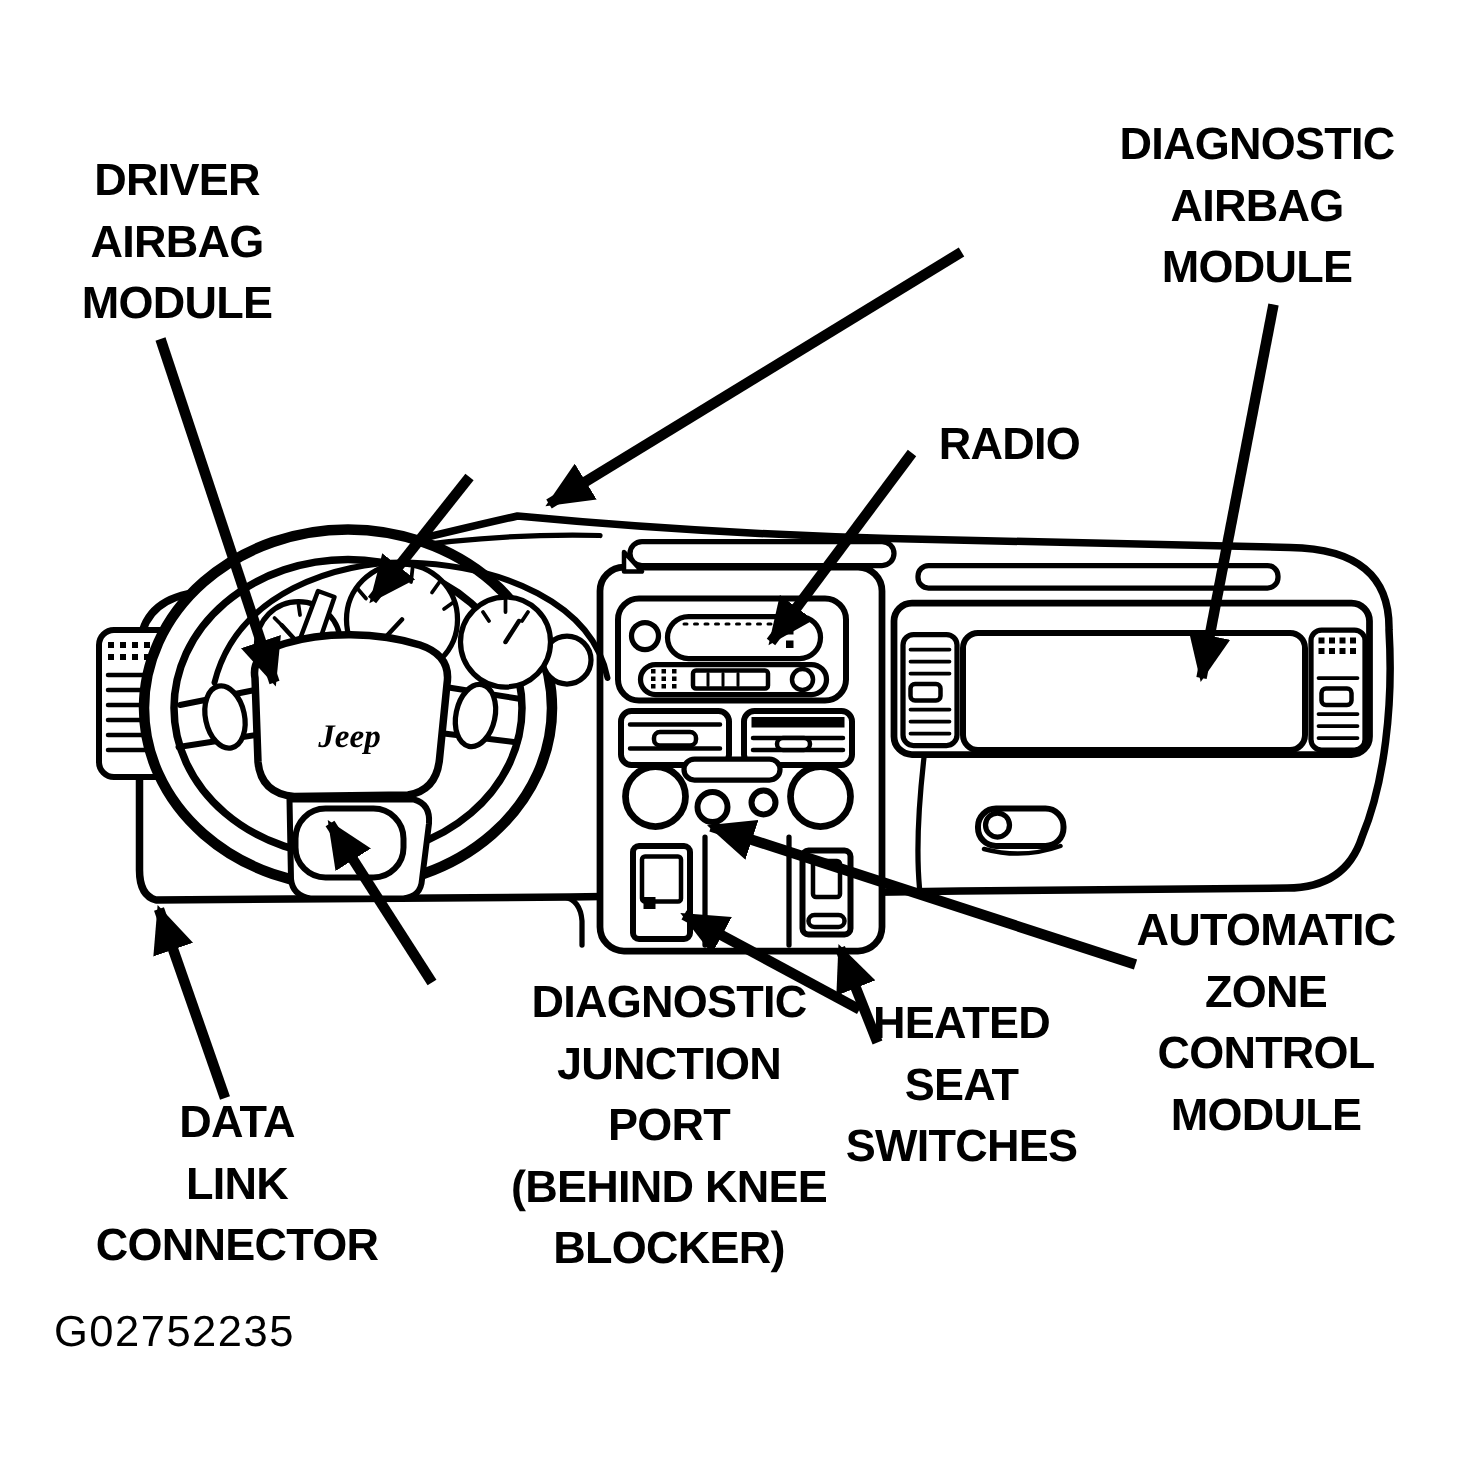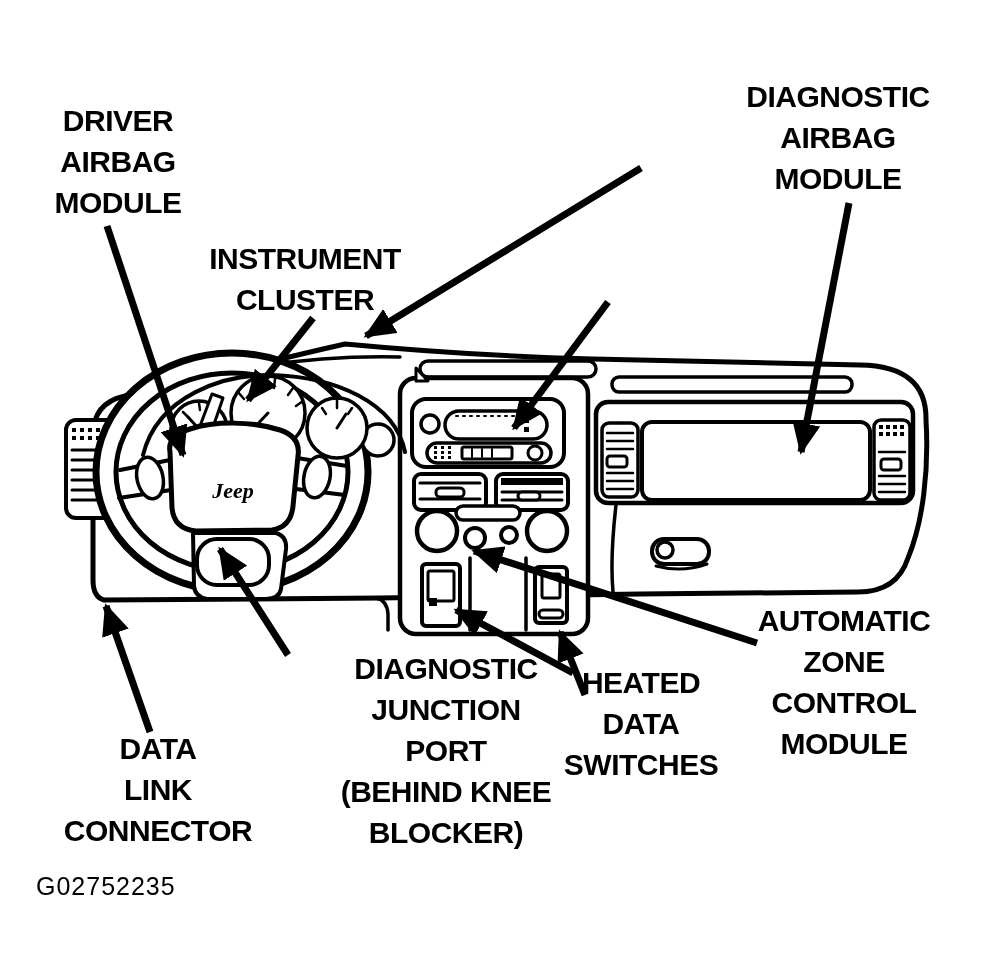--- a/index.html
+++ b/index.html
@@ -11,21 +11,21 @@
          white-space:pre-line;}
   #label-driver{left:118px;top:100px;}
   #label-headlamp{left:472px;top:82px;}
   #label-passenger{left:838px;top:76px;}
   #label-cluster{left:305px;top:238px;}
   #label-radio{left:673px;top:276px;}
   #label-heated{left:641px;top:662px;}
   #label-zone{left:844px;top:600px;}
   #label-diag{left:417px;top:648px;margin-left:29px;}
   #label-datalink{left:158px;top:728px;}
-  #figure-code{position:absolute;left:36px;top:872px;color:#000;font-size:25px;
+  #figure-code{position:absolute;left:36px;top:872px;color:#000;font-size:29px;
                font-weight:normal;letter-spacing:1px;}
   .ln{stroke:#000;fill:none;stroke-linecap:round;stroke-linejoin:round;}
   .wf{fill:#fff;}
   .arrow{stroke:#000;stroke-width:7;}
 </style>
 </head>
 <body>
 
 <div id="stage">
 
@@ -201,24 +201,23 @@
       <line class="arrow" x1="757" y1="643" x2="474" y2="551" marker-end="url(#ah)"></line>
     </g>
   </svg>
 
   <div class="label" id="label-driver">DRIVER
 AIRBAG
 MODULE</div>
   <div class="label" id="label-passenger">DIAGNOSTIC
 AIRBAG
 MODULE</div>
-  <div class="label" id="label-cluster">INSTRUMENT
-CLUSTER</div>
+  <div class="label" id="label-radio">RADIO</div>
   <div class="label" id="label-heated">HEATED
-DATA
+SEAT
 SWITCHES</div>
   <div class="label" id="label-zone">AUTOMATIC
 ZONE
 CONTROL
 MODULE</div>
   <div class="label" id="label-diag">DIAGNOSTIC
 JUNCTION
 PORT
 (BEHIND KNEE
 BLOCKER)</div>

